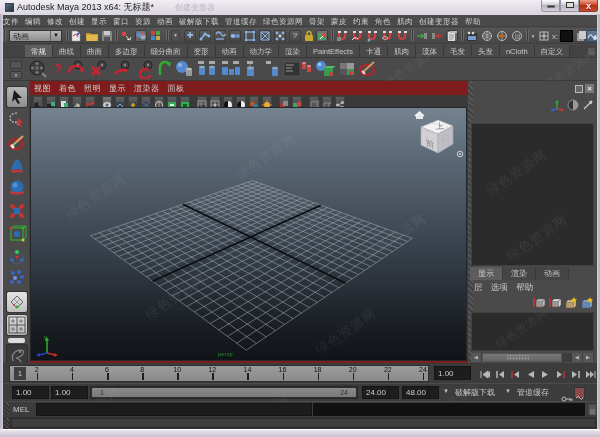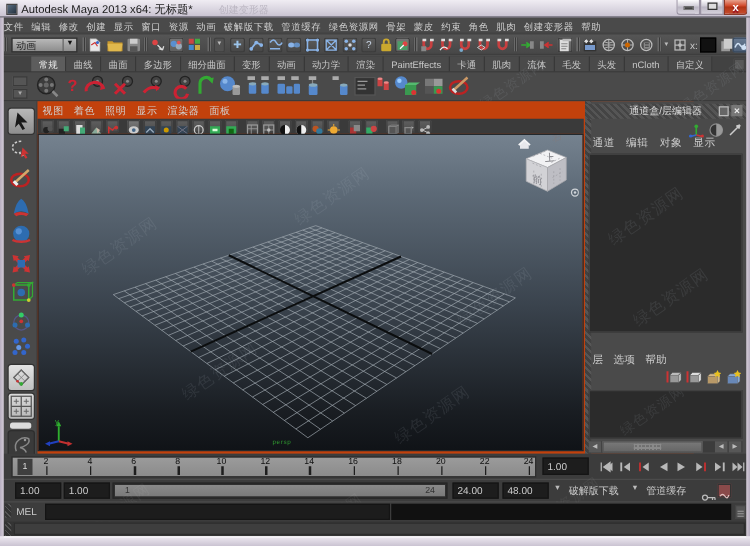--- a/index.html
+++ b/index.html
@@ -3,21 +3,21 @@
 *{margin:0;padding:0;box-sizing:border-box}
 html,body{width:600px;height:437px;overflow:hidden}
 body{font-family:"Liberation Sans",sans-serif;position:relative;background:#4b4b4b}
 .abs{position:absolute}
 
 #frameL{left:0;top:14px;width:3px;height:416px;background:linear-gradient(90deg,#b7aec0,#d4ccd8)}
 #frameR{left:597px;top:14px;width:3px;height:416px;background:linear-gradient(90deg,#d4ccd8,#b7aec0)}
 #frameB{left:0;top:429px;width:600px;height:8px;background:linear-gradient(#efeaf2,#c9c2d1)}
 #frameB i{position:absolute;left:3px;top:0;width:594px;height:1px;background:#fdfcfe}
 
-#title{left:0;top:0;width:600px;height:14px;background:linear-gradient(#f0edf3,#d5d0dc 70%,#c9c3d1);border-bottom:1px solid #8f8a99}
+#title{left:0;top:0;width:600px;height:27px;background:linear-gradient(#f0edf3,#d5d0dc 70%,#c9c3d1);border-bottom:1px solid #8f8a99}
 #title .txt{position:absolute;left:17px;top:1px;font-size:9px;color:#1a1a1a}
 #title .wm{position:absolute;left:175px;top:2px;font-size:8px;color:#b9b4c0}
 #ticon{position:absolute;left:5px;top:3px;width:9px;height:9px;background:linear-gradient(135deg,#5a6e82,#23303d);border:1px solid #444}
 .wbtn{position:absolute;top:0;height:12px;border:1px solid #9a93a3;border-top:none;background:linear-gradient(#fdfdfe,#cfccd6 45%,#b9b5c2 50%,#d6d2dc);color:#3a3a3a;font-size:8px;text-align:center;line-height:11px}
 #bmin{left:541px;width:19px;border-radius:0 0 0 3px}
 #bmax{left:560px;width:19px}
 #bcls{left:579px;width:19px;background:linear-gradient(#e8a18c,#cf4527 45%,#b03414 50%,#c64d2e);border-color:#8c3a28;color:#fff;border-radius:0 0 3px 0}
 #bmin b{display:inline-block;width:8px;height:3px;background:#333;border:1px solid #777;margin-top:5px}
 #bmax b{display:inline-block;width:8px;height:6px;border:1px solid #333;background:#ddd;margin-top:2px;box-sizing:border-box}
 #bcls b{font-weight:bold;font-size:9px;color:#fff;text-shadow:0 1px 1px #802;line-height:12px}
@@ -34,21 +34,21 @@
 
 #shelftabs{left:0;top:45px;width:600px;height:13px;background:#424242;border-bottom:1px solid #383838;white-space:nowrap;font-size:7.5px;color:#c8c8c8;overflow:hidden;padding-left:25px}
 #shelftabs span{display:inline-block;height:13px;line-height:13px;padding:0 6px;border-right:1px solid #383838;background:#4a4a4a}
 #shelftabs span.on{background:#5d5d5d;color:#e8e8e8}
 
 #shelf{left:0;top:58px;width:600px;height:23px;background:#4a4a4a;border-bottom:1px solid #3a3a3a}
 
 #toolbox{left:3px;top:81px;width:27px;height:282px;background:#4a4a4a;border-right:1px solid #404040}
 .tbi{position:absolute;left:4px;width:20px;height:20px;border-radius:2px}
 
-#vp{left:30px;top:81px;width:525px;height:282px;background:#c2410c}
+#vp{left:30px;top:81px;width:525px;height:282px;background:#7f1d1d}
 #vpmenu{position:absolute;left:0;top:2px;width:437px;height:12px;color:#d0d0d0;font-size:8px;white-space:nowrap}
 #vpmenu span{display:inline-block;margin:0 4px;letter-spacing:.5px}
 #vptools{position:absolute;left:0;top:14px;width:437px;height:12px;background:#3a3a3a}
 #view3d{position:absolute;left:0;top:26px;width:437px;height:254px;background:linear-gradient(#75828f,#5d6a77 18%,#39424c 55%,#191d22 88%,#101317);border:1px solid #23282c;overflow:hidden}
 .vti{position:absolute;top:1px;width:10px;height:10px;border-radius:1px;background:linear-gradient(#606060,#4a4a4a);box-shadow:inset 0 0 0 1px #404040}
 
 #rpanel{left:468px;top:81px;width:129px;height:282px;background:#4a4a4a}
 #rtitle{position:absolute;left:0;top:2px;width:129px;height:12px;background:repeating-linear-gradient(45deg,#555 0,#555 2px,#444 2px,#444 4px);color:#ddd;font-size:8px;line-height:12px;text-align:center}
 #rmenu{position:absolute;left:6px;top:28px;font-size:8.5px;color:#ccc;letter-spacing:.5px;word-spacing:6px;white-space:nowrap}
 #cbox{position:absolute;left:3px;top:42px;width:123px;height:143px;background:#2b2b2b;border:1px solid #404040;overflow:hidden}
@@ -572,43 +572,42 @@
   <div class="wm45" style="left:30px;top:80px">绿色资源网</div>
   <div class="wm45" style="left:200px;top:40px">绿色资源网</div>
   <div class="wm45" style="left:330px;top:120px">绿色资源网</div>
   <div class="wm45" style="left:110px;top:180px">绿色资源网</div>
   <div class="wm45" style="left:280px;top:215px">绿色资源网</div>
  </div>
 </div>
 
 <div class="abs" id="rpanel">
     <div style="position:absolute;left:0;top:0;width:5px;height:282px;background:repeating-linear-gradient(45deg,#565656 0 2px,#414141 2px 4px)"></div>
- <div id="rtitle">通道盒/层编辑器</div>
  <div style="position:absolute;right:14px;top:4px;width:8px;height:8px;border:1px solid #bbb;background:#666"></div>
  <div style="position:absolute;right:3px;top:3px;width:9px;height:9px;background:#777;color:#eee;font-size:8px;line-height:9px;text-align:center;font-weight:bold">×</div>
  <div style="position:absolute;right:34px;top:16px"><svg width="12" height="12">
         <path d="M6 10V4" stroke="#3a3" stroke-width="1.3"></path>
         <path d="M6 10l4 1" stroke="#c33" stroke-width="1.3"></path>
         <path d="M6 10l-4 1" stroke="#36c" stroke-width="1.3"></path>
         <circle cx="6" cy="3" r="1.5" fill="#3a3"></circle>
         <circle cx="11" cy="11" r="1.4" fill="#c33"></circle>
         <circle cx="1.5" cy="11" r="1.4" fill="#36c"></circle>
       </svg></div>
  <div style="position:absolute;right:18px;top:16px"><svg width="12" height="12">
         <circle cx="6" cy="6" r="5" fill="#333" stroke="#888"></circle>
         <path d="M6 1a5 5 0 0 1 0 10" fill="#999"></path>
       </svg></div>
  <div style="position:absolute;right:3px;top:16px"><svg width="12" height="12">
         <path d="M2 10L10 2M10 2l-3 1M10 2l-1 3" stroke="#ccc" stroke-width="1.2" fill="none"></path>
       </svg></div>
- <div id="rmenu">通道 编辑 对象 显示</div>
  <div id="cbox">
       <div class="wm45" style="left:10px;top:40px">绿色资源网</div>
       <div class="wm45" style="left:30px;top:105px">绿色资源网</div>
     </div>
+ <div id="ltabs"><span class="on">显示</span><span>渲染</span><span>动画</span></div>
  <div id="lmenu">层 选项 帮助</div>
  <div class="lyi" style="right:52px"><svg width="13" height="13">
         <path d="M2 2v9" stroke="#c33" stroke-width="1.6"></path>
         <path d="M4 5h7v6H4z" fill="#999" stroke="#555" stroke-width=".5"></path>
         <path d="M4 5l2-2h7l-2 2M11 5l2-2v6l-2 2" fill="#bbb" stroke="#555" stroke-width=".5"></path>
       </svg></div>
  <div class="lyi" style="right:36px"><svg width="13" height="13">
         <path d="M2 2v9" stroke="#c33" stroke-width="1.6"></path>
         <path d="M4 5h7v6H4z" fill="#999" stroke="#555" stroke-width=".5"></path>
         <path d="M4 5l2-2h7l-2 2M11 5l2-2v6l-2 2" fill="#ddd" stroke="#555" stroke-width=".5"></path>

